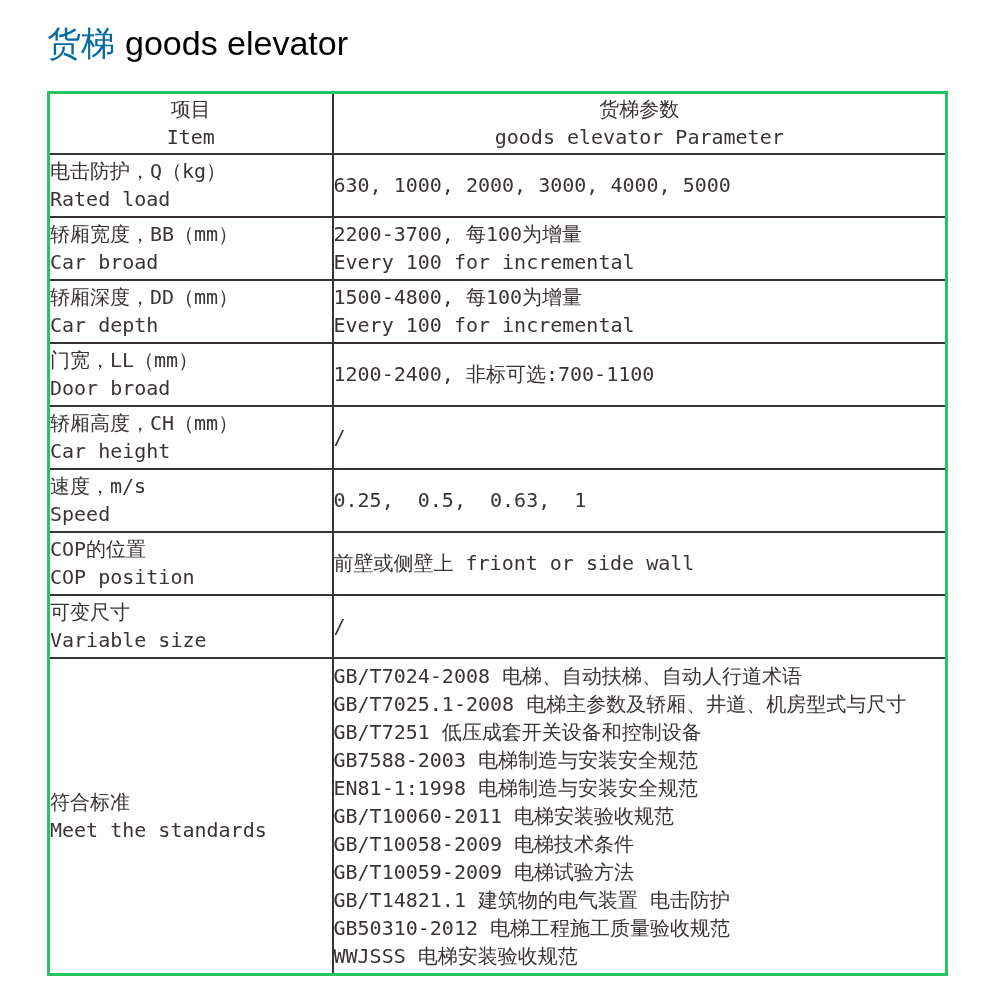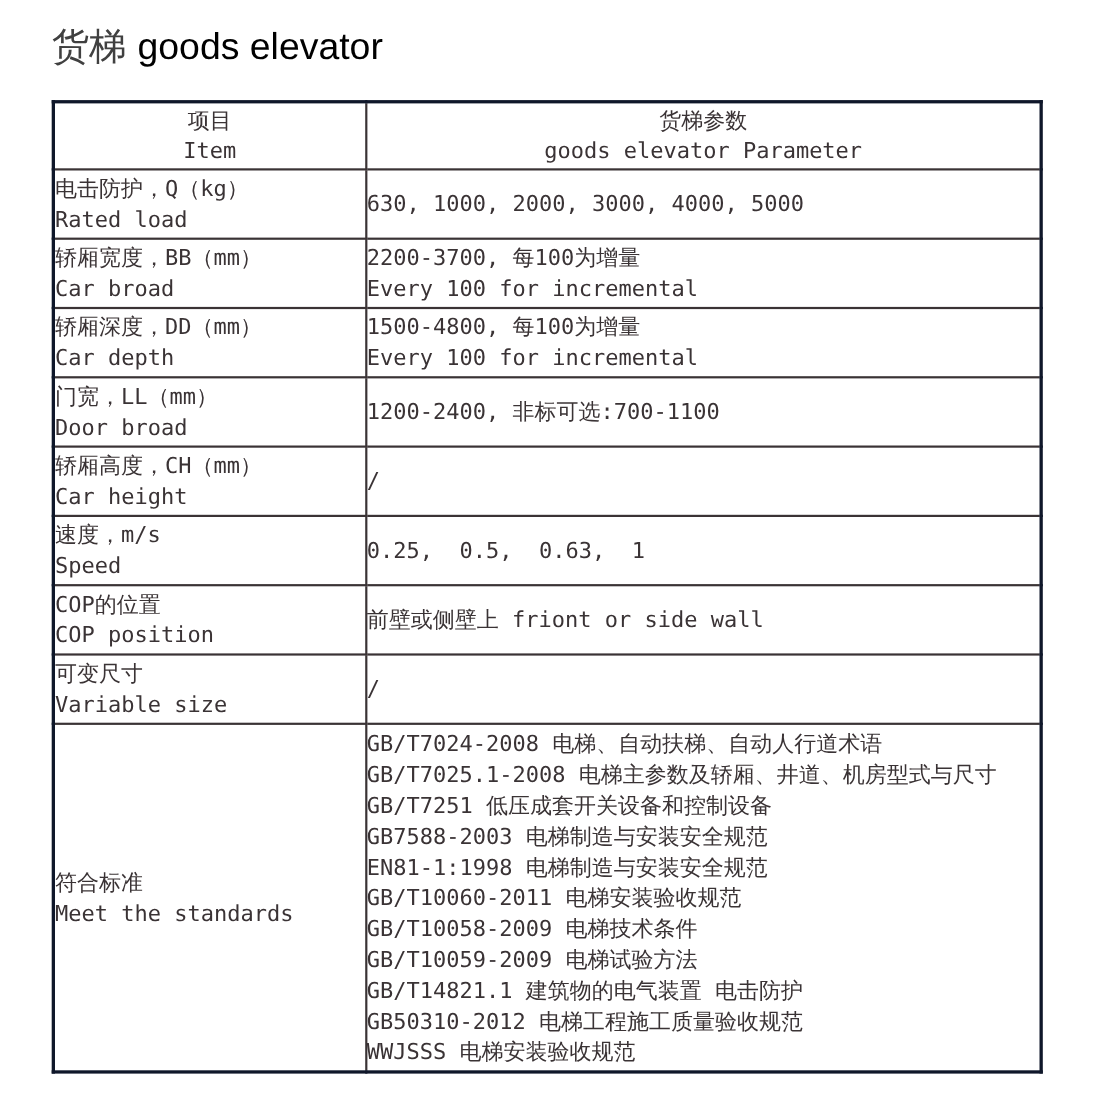--- a/index.html
+++ b/index.html
@@ -18,31 +18,31 @@
   }
   .title {
     position: absolute;
     left: 47px;
     top: 20px;
     font-family: "Liberation Sans", sans-serif;
     font-size: 34px;
     line-height: 46px;
     white-space: nowrap;
   }
-  .title .t-zh { color: #404040; }
+  .title .t-zh { color: #0369a1; }
   .title .t-en { color: #000000; margin-left: 10px; }
 
   table.spec {
     position: absolute;
     left: 47px;
     top: 91px;
     width: 898px;
     border-collapse: collapse;
     table-layout: fixed;
-    border: 3px solid #0f172a;
+    border: 3px solid #22c55e;
   }
   table.spec th, table.spec td {
     border: 2px solid #3a3335;
     padding: 0;
     vertical-align: middle;
     overflow: visible;
   }
   col.c1 { width: 284px; }
   col.c2 { width: 614px; }
 

